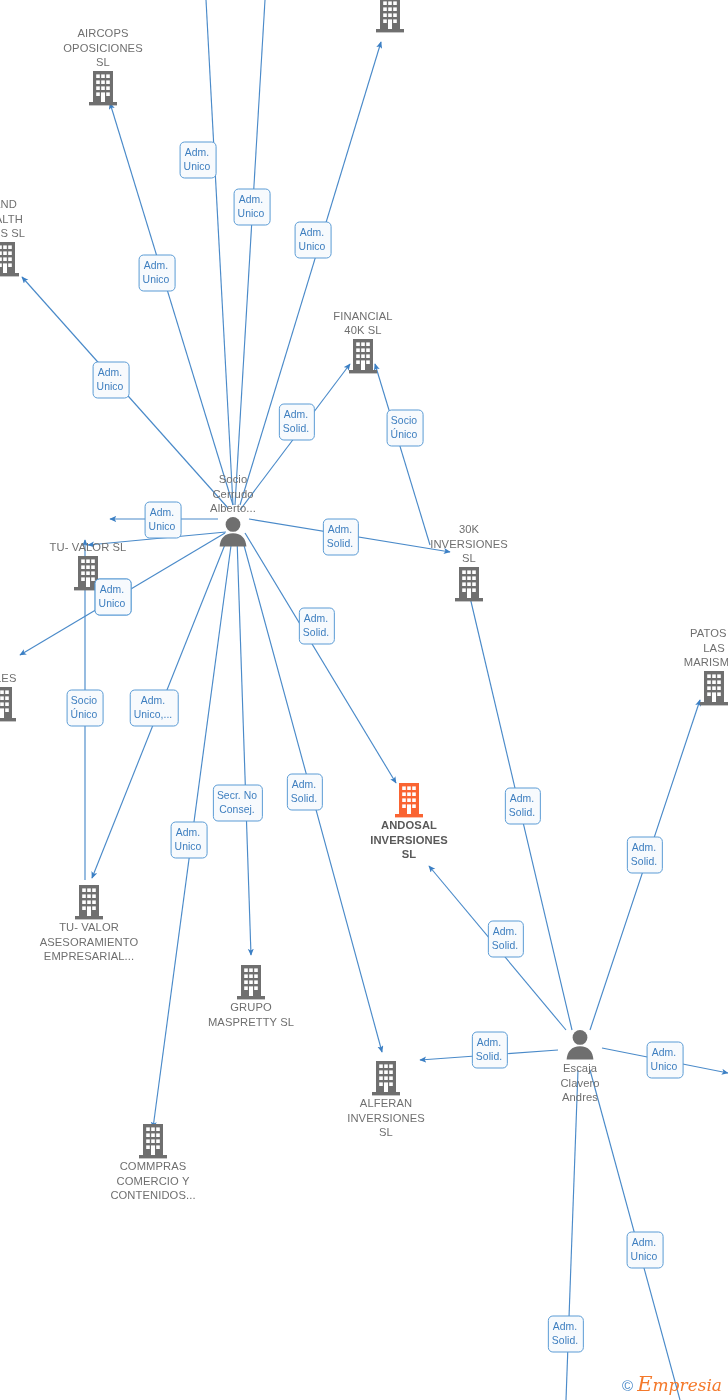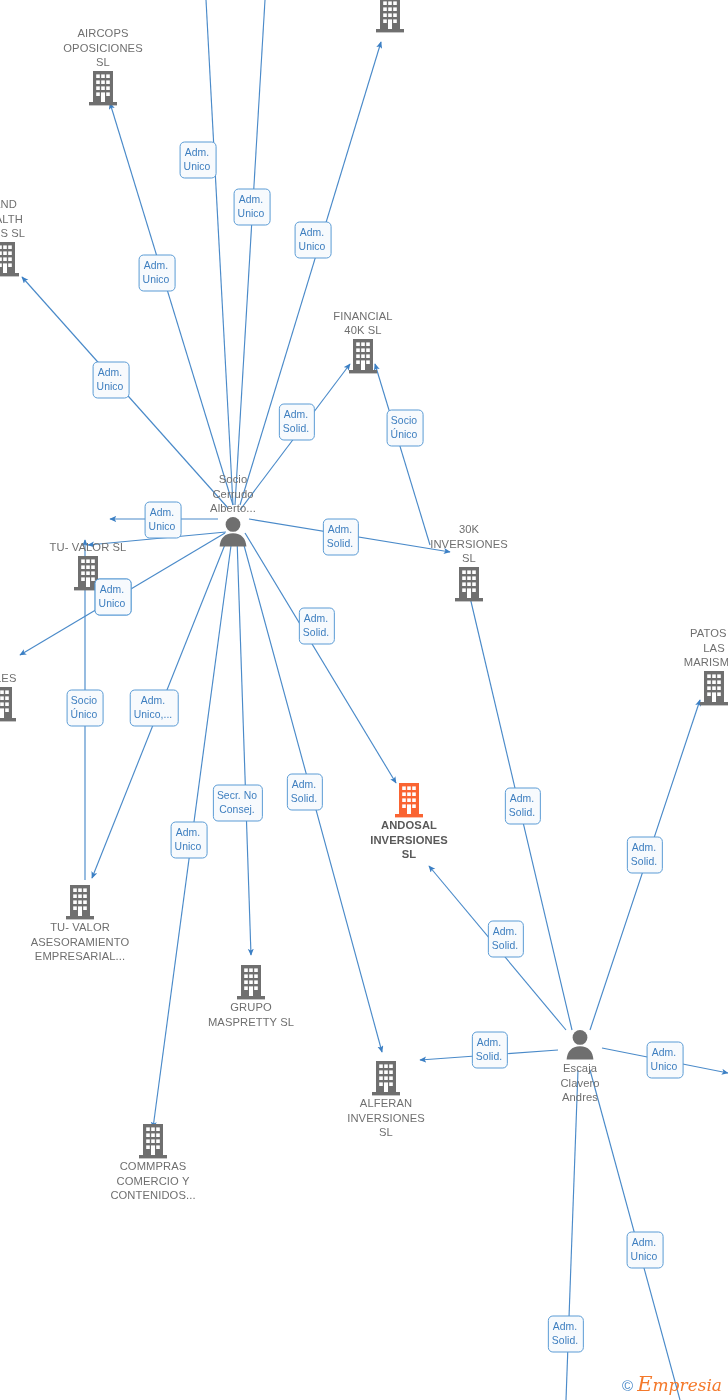--- a/index.html
+++ b/index.html
@@ -325,21 +325,21 @@
             <rect x="19.2" y="16.4" width="3.6" height="3.6" fill="#ffffff"></rect>
             <rect x="9.2" y="22.4" width="3.6" height="3.6" fill="#ffffff"></rect>
             <rect x="19.2" y="22.4" width="3.6" height="3.6" fill="#ffffff"></rect>
             <rect x="14.0" y="22.4" width="4.0" height="9.6" fill="#ffffff"></rect>
           </svg>
         </div>
         <div class="node-label highlight">ANDOSAL
 INVERSIONES
 SL</div>
       </div>
-      <div class="node" style="left: 80px; top: 884px;">
+      <div class="node" style="left: 89px; top: 884px;">
         <div class="node-icon">
           <svg width="32" height="36" viewBox="0 0 32 36" xmlns="http://www.w3.org/2000/svg">
             <rect x="6" y="1" width="20" height="31" fill="#6f6f6f"></rect>
             <rect x="2" y="32" width="28" height="3.4" fill="#6f6f6f"></rect>
             <rect x="9.2" y="4.4" width="3.6" height="3.6" fill="#ffffff"></rect>
             <rect x="14.2" y="4.4" width="3.6" height="3.6" fill="#ffffff"></rect>
             <rect x="19.2" y="4.4" width="3.6" height="3.6" fill="#ffffff"></rect>
             <rect x="9.2" y="10.4" width="3.6" height="3.6" fill="#ffffff"></rect>
             <rect x="14.2" y="10.4" width="3.6" height="3.6" fill="#ffffff"></rect>
             <rect x="19.2" y="10.4" width="3.6" height="3.6" fill="#ffffff"></rect>

